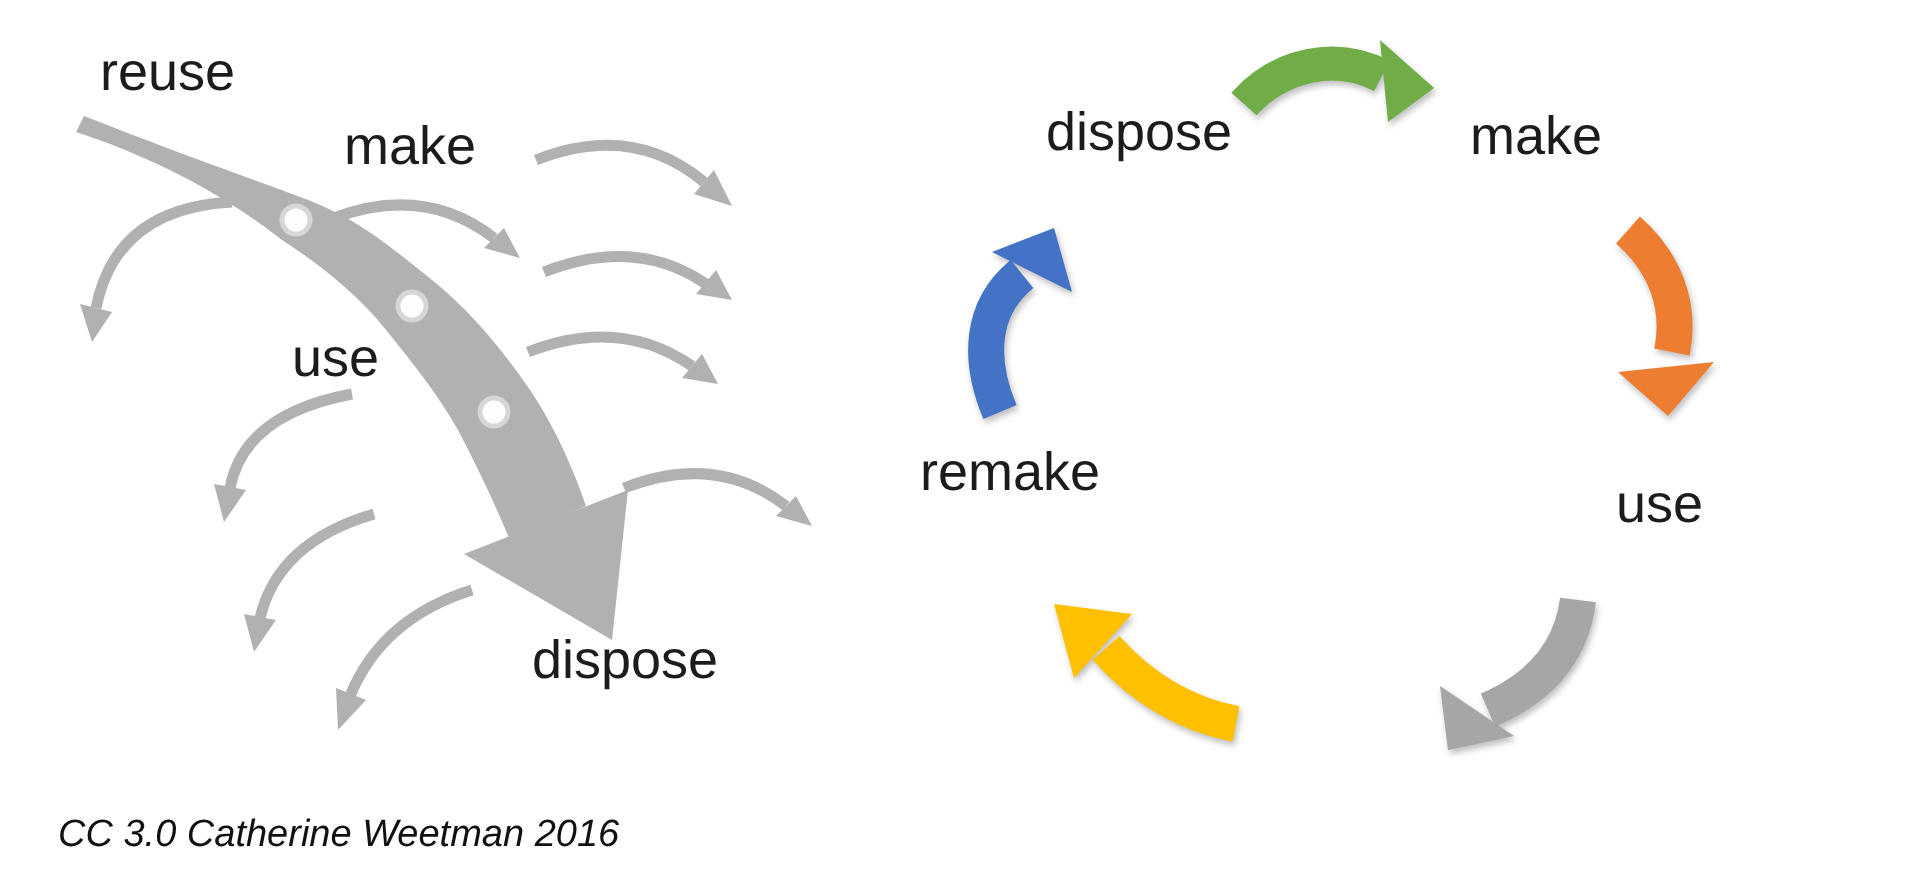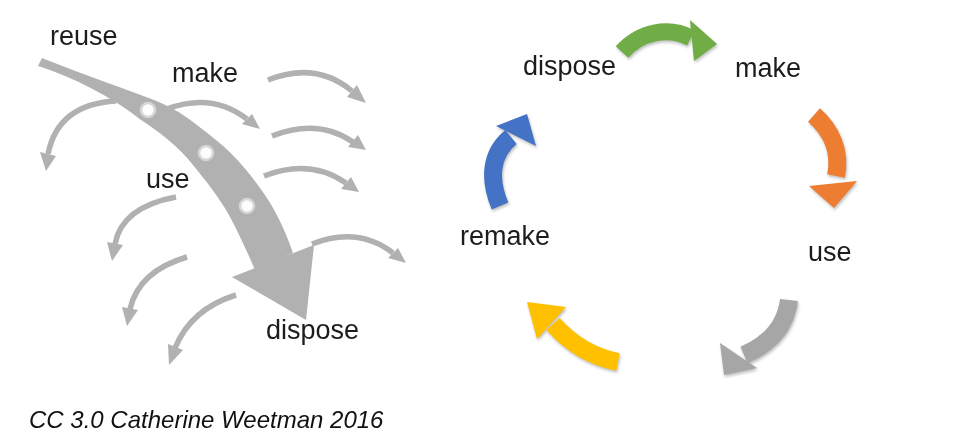--- a/index.html
+++ b/index.html
@@ -13,21 +13,21 @@
   .arrow-layer{position:absolute;left:0;top:0;width:960px;height:444px;}
   .label{
     position:absolute;
     font-size:27px;
     line-height:1;
     color:#1c1c1c;
     white-space:nowrap;
   }
   .attribution{
     position:absolute;
-    font-size:24px;
+    font-size:19px;
     font-style:italic;
     line-height:1;
     color:#111;
     white-space:nowrap;
   }
   .cycle-shadow{filter:drop-shadow(1.5px 2.5px 1.5px rgba(110,110,110,0.45));}
 </style>
 </head>
 <body>
 

